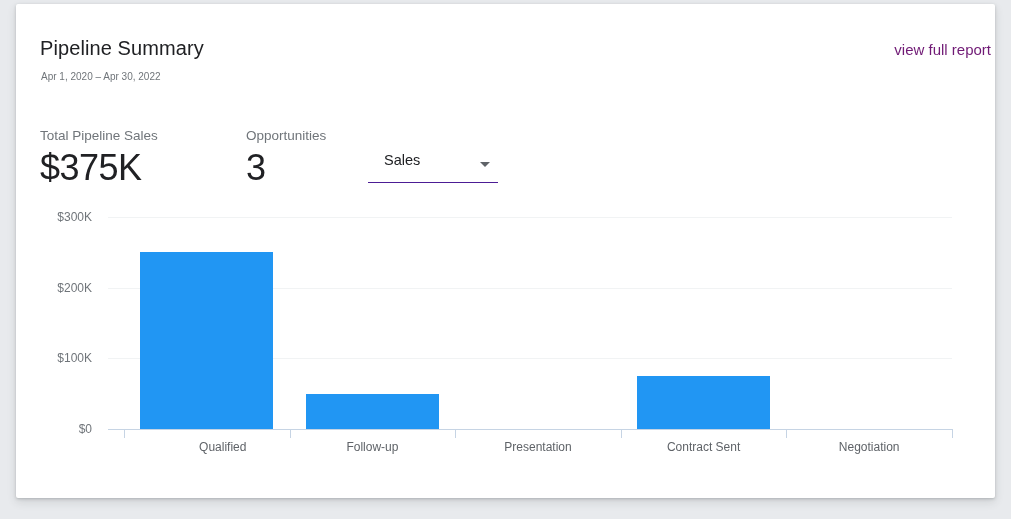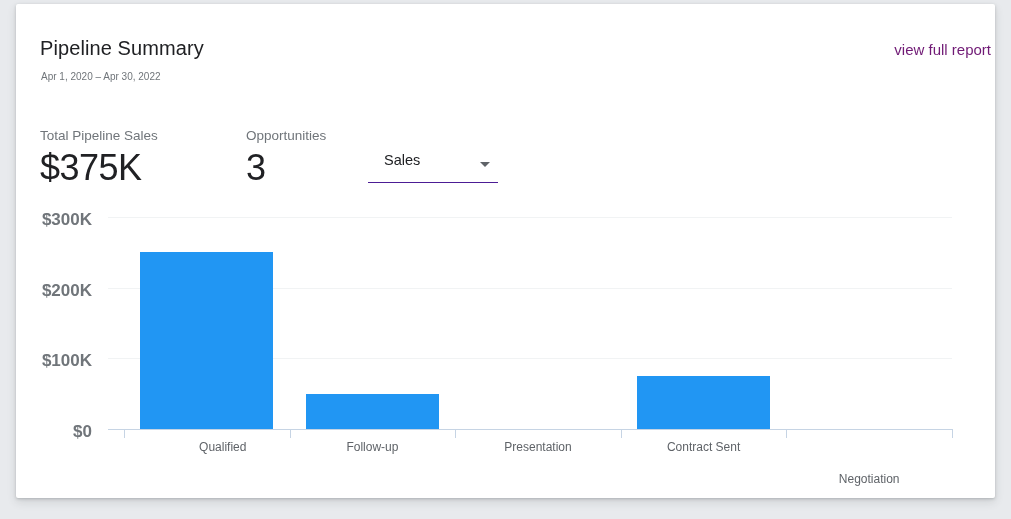--- a/index.html
+++ b/index.html
@@ -119,26 +119,25 @@
   .gridline {
     position: absolute;
     left: 92px;
     width: 844px;
     height: 1px;
     background: #f1f3f4;
   }
   .ytick-label {
     position: absolute;
     right: 903px;   
-    font-size: 17px;
+    font-size: 12px;
     color: #70757a;
     white-space: nowrap;
     text-align: right;
     transform: translateY(-7px);
-    font-weight: bold;
   }
   #axis-line {
     position: absolute;
     left: 92px;
     top: 425px;
     width: 844px;
     height: 1px;
     background: #c6d4e4;
   }
   .axis-tick {
@@ -209,17 +208,17 @@
         <div class="axis-tick" style="left: 439.2px; background: rgb(198, 212, 228);"></div>
         <div class="axis-tick" style="left: 604.8px; background: rgb(198, 212, 228);"></div>
         <div class="axis-tick" style="left: 770.4px; background: rgb(198, 212, 228);"></div>
         <div class="axis-tick" style="left: 936px; background: rgb(198, 212, 228);"></div>
       </div>
     <div id="xtick-labels">
         <div class="xtick-label" style="left: 124px; width: 165.6px;">Qualified</div>
         <div class="xtick-label" style="left: 273.6px; width: 165.6px;">Follow-up</div>
         <div class="xtick-label" style="left: 439.2px; width: 165.6px;">Presentation</div>
         <div class="xtick-label" style="left: 604.8px; width: 165.6px; text-align: center;">Contract Sent</div>
-        <div class="xtick-label" style="left: 770.4px; width: 165.6px; margin-top: 32px;">Negotiation</div>
+        <div class="xtick-label" style="left: 770.4px; width: 165.6px;">Negotiation</div>
       </div>
   </div>
 
 </div>
 
 </body></html>

